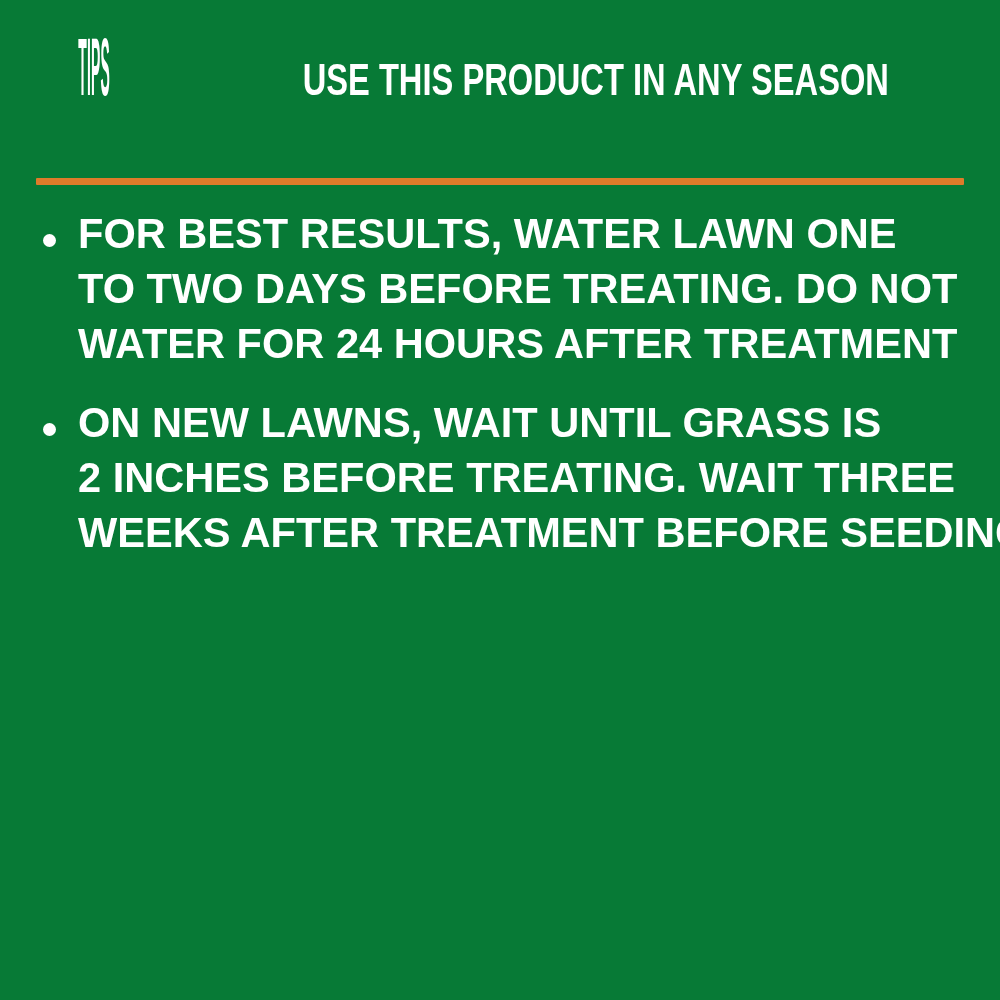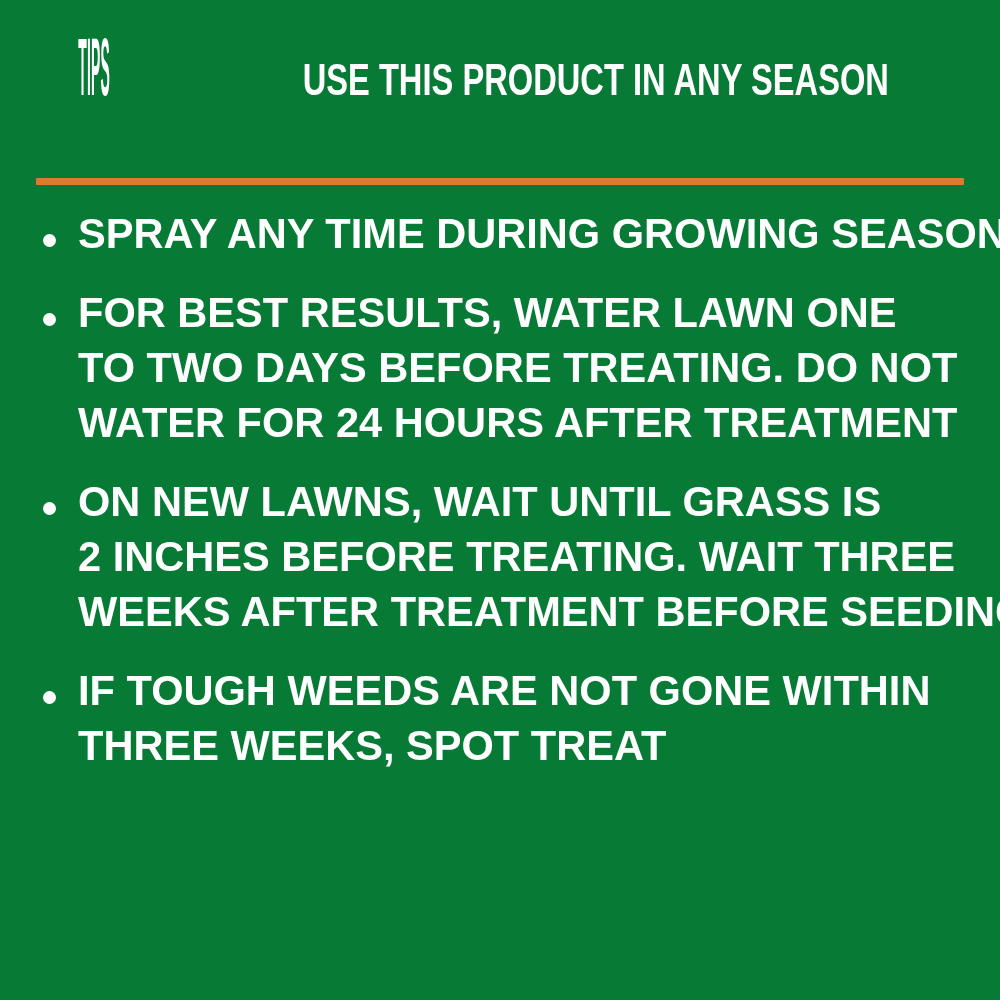--- a/index.html
+++ b/index.html
@@ -123,29 +123,21 @@
   <div class="header">
     <div class="title" style="color: rgb(255, 255, 255); transform: scaleX(0.17); display: inline-block; transform-origin: center center;">TIPS</div>
     <div class="subtitle" style="color: rgb(255, 255, 255); transform: scaleX(0.726); display: inline-block; transform-origin: center center;">USE THIS PRODUCT IN ANY SEASON</div>
   </div>
 
   <div class="divider" style="background: rgb(222, 123, 42);"></div>
 
   <ul class="tips-list" id="tips-list">
       <li class="tip-item">
         <span class="tip-bullet" style="background: rgb(255, 255, 255);"></span>
-        <div class="tip-lines"><div class="tip-line" style="color: rgb(255, 255, 255); transform: scaleX(0.967); display: inline-block; transform-origin: left center;">SPRAY ANY TIME DURING GROWING SEASON</div></div>
-      </li>
-      <li class="tip-item">
-        <span class="tip-bullet" style="background: rgb(255, 255, 255);"></span>
         <div class="tip-lines"><div class="tip-line" style="color: rgb(255, 255, 255); transform: scaleX(0.967); display: inline-block; transform-origin: left center;">FOR BEST RESULTS, WATER LAWN ONE</div><div class="tip-line" style="color: rgb(255, 255, 255); transform: scaleX(0.967); display: inline-block; transform-origin: left center;">TO TWO DAYS BEFORE TREATING. DO NOT</div><div class="tip-line" style="color: rgb(255, 255, 255); transform: scaleX(0.967); display: inline-block; transform-origin: left center;">WATER FOR 24 HOURS AFTER TREATMENT</div></div>
       </li>
       <li class="tip-item">
         <span class="tip-bullet" style="background: rgb(255, 255, 255);"></span>
         <div class="tip-lines"><div class="tip-line" style="color: rgb(255, 255, 255); transform: scaleX(0.967); display: inline-block; transform-origin: left center;">ON NEW LAWNS, WAIT UNTIL GRASS IS</div><div class="tip-line" style="color: rgb(255, 255, 255); transform: scaleX(0.967); display: inline-block; transform-origin: left center;">2 INCHES BEFORE TREATING. WAIT THREE</div><div class="tip-line" style="color: rgb(255, 255, 255); transform: scaleX(0.967); display: inline-block; transform-origin: left center;">WEEKS AFTER TREATMENT BEFORE SEEDING</div></div>
       </li>
-      <li class="tip-item">
-        <span class="tip-bullet" style="background: rgb(255, 255, 255);"></span>
-        <div class="tip-lines"><div class="tip-line" style="color: rgb(255, 255, 255); transform: scaleX(0.967); display: inline-block; transform-origin: left center;">IF TOUGH WEEDS ARE NOT GONE WITHIN</div><div class="tip-line" style="color: rgb(255, 255, 255); transform: scaleX(0.967); display: inline-block; transform-origin: left center;">THREE WEEKS, SPOT TREAT</div></div>
-      </li>
     </ul>
 
 </div>
 
 </body></html>

